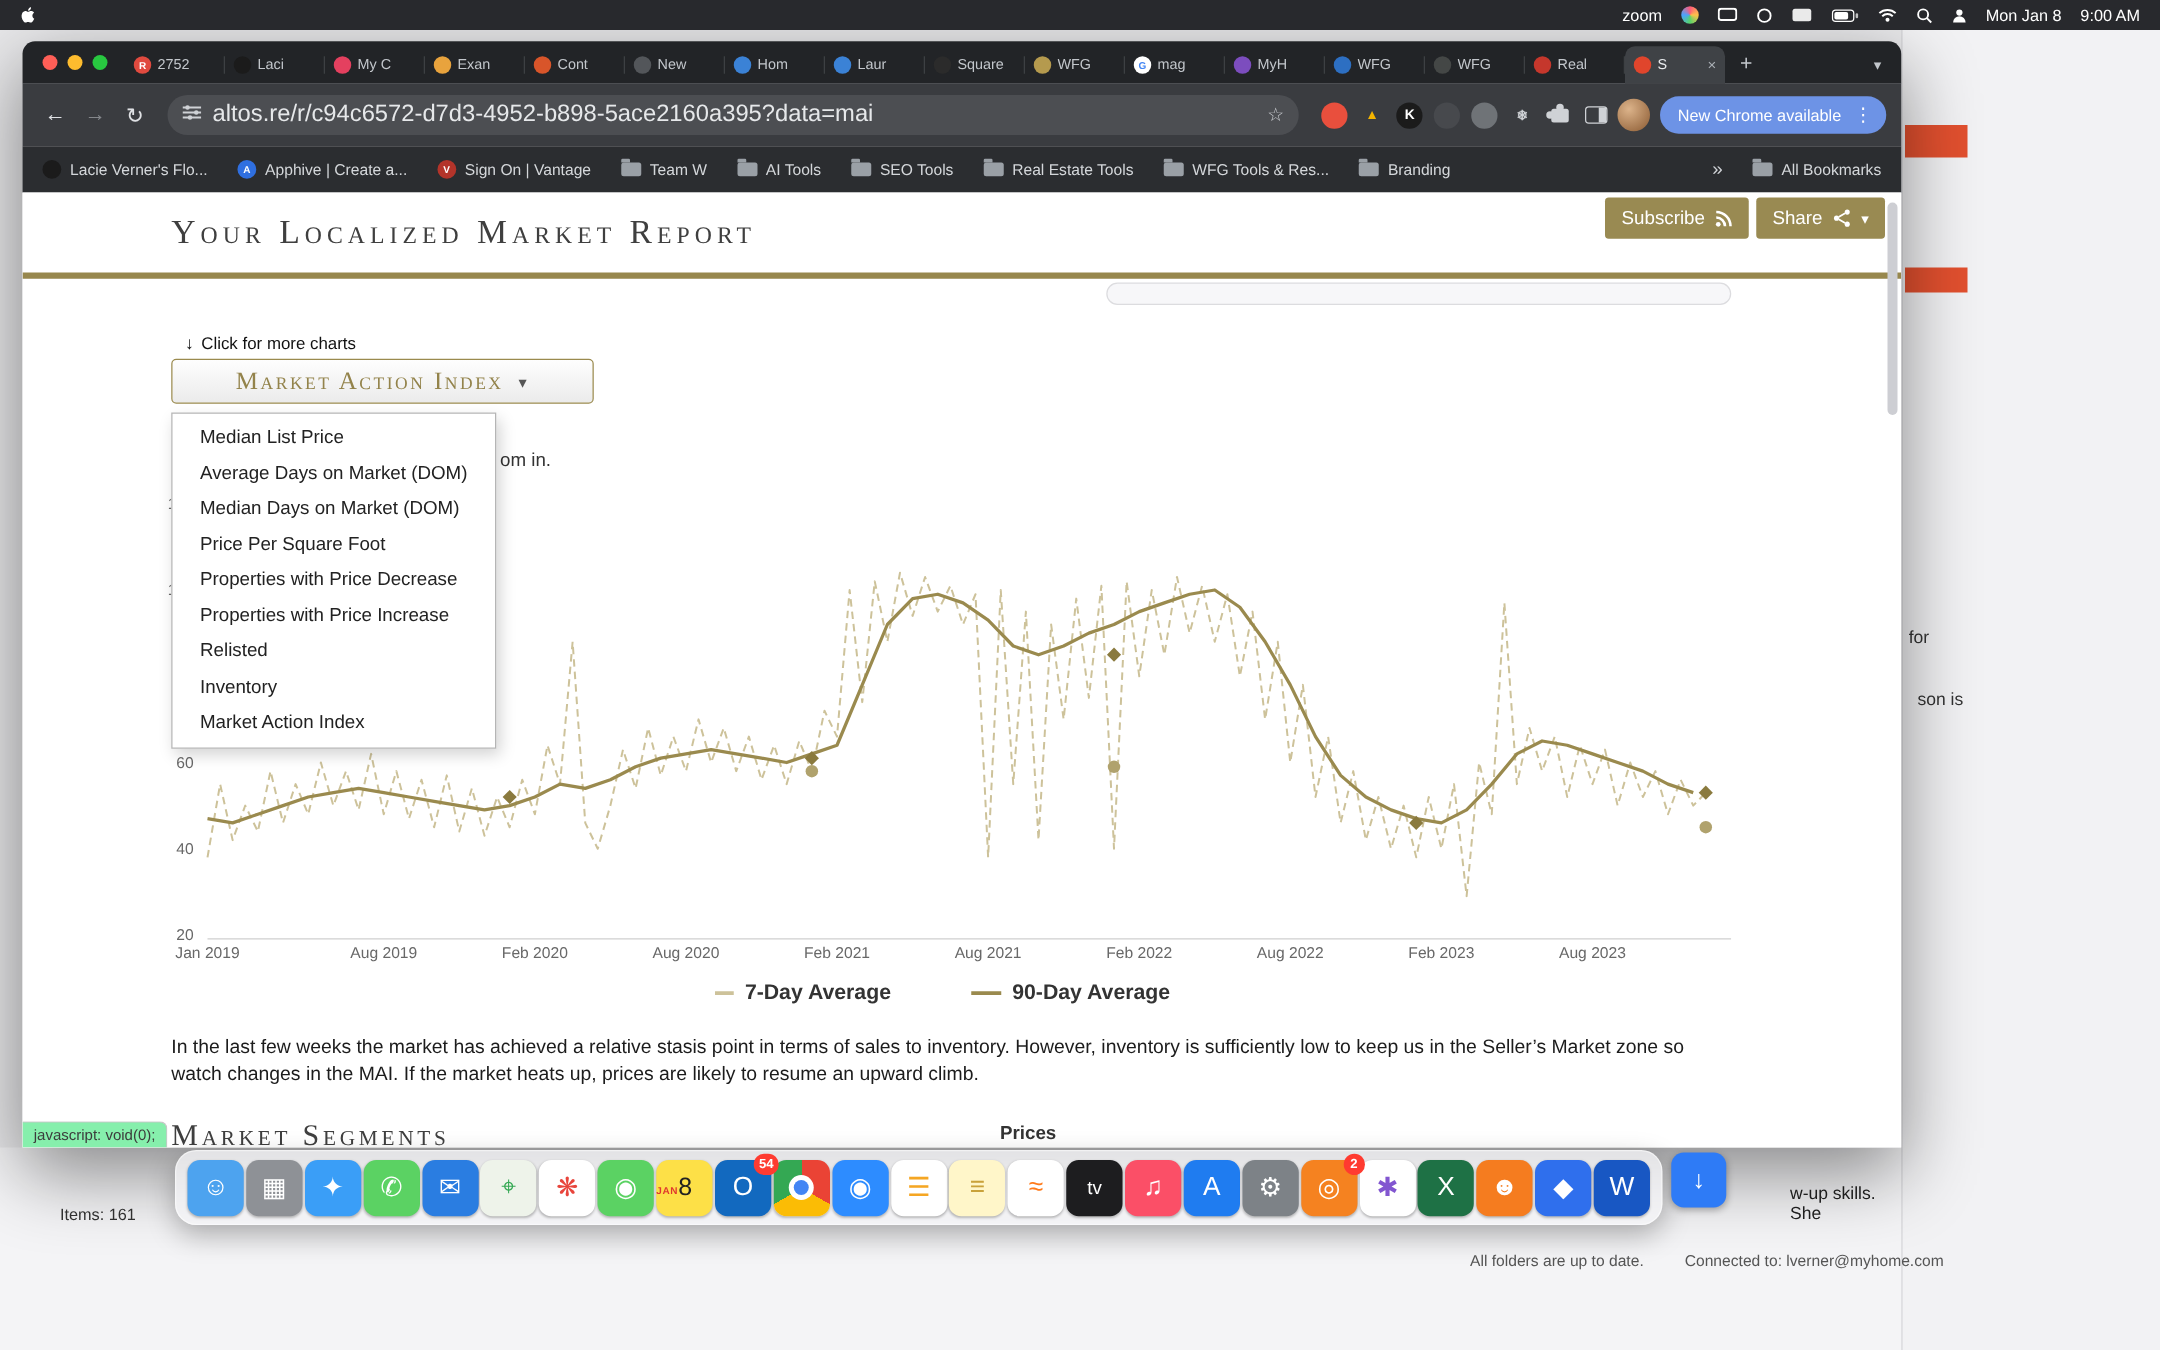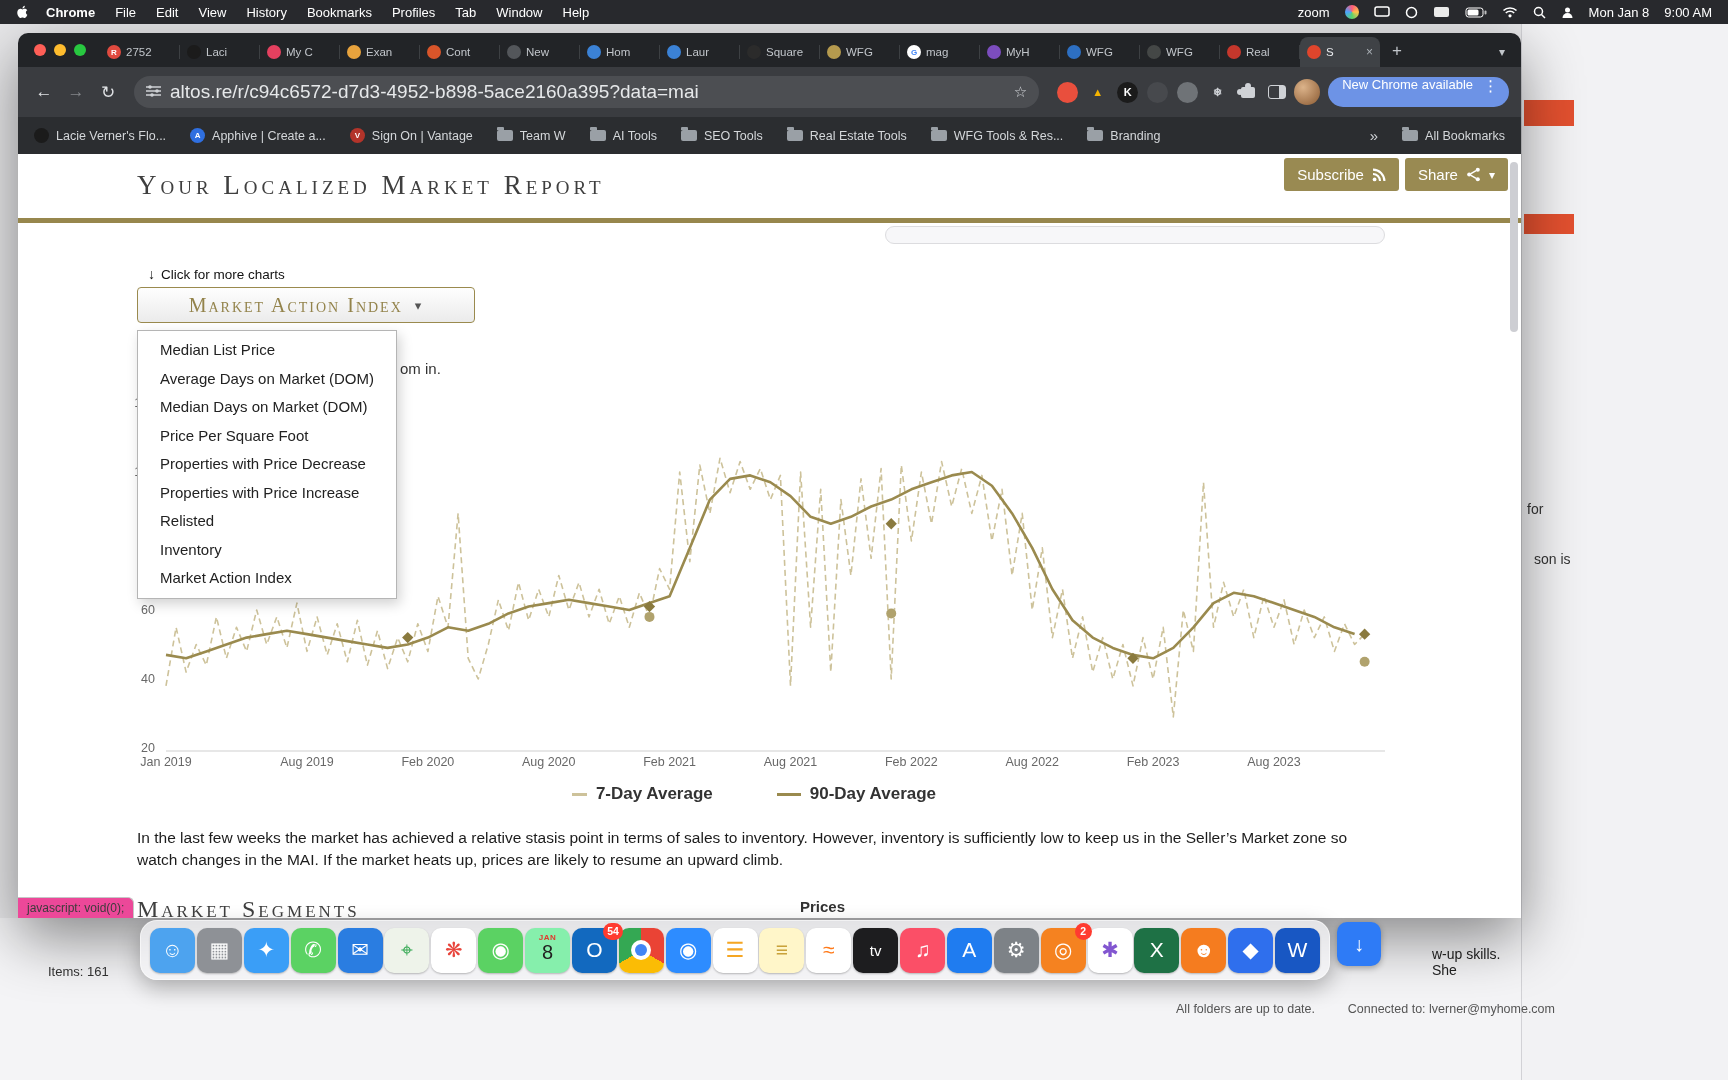--- a/index.html
+++ b/index.html
@@ -54,21 +54,21 @@
   .omni-url{color:#e6e8ea;font-size:19px;flex:1;white-space:nowrap;overflow:hidden}
   .star{color:#cfd2d6;font-size:15px}
   .ext-row{display:flex;align-items:center;gap:9px;margin:0 6px}
   .ext{width:21px;height:21px;border-radius:5px;display:flex;align-items:center;justify-content:center;font-size:11px;font-weight:700;color:#fff}
   .puzzle{width:14px;height:11px;background:#cfd2d6;border-radius:2px;position:relative}
   .puzzle::before{content:'';position:absolute;top:-4px;left:4px;width:6px;height:6px;border-radius:50%;background:#cfd2d6}
   .puzzle::after{content:'';position:absolute;left:-4px;top:2.5px;width:6px;height:6px;border-radius:50%;background:#cfd2d6}
   .sidebar-ic{width:18px;height:14px;border:1.6px solid #cfd2d6;border-radius:3px;position:relative}
   .sidebar-ic::after{content:'';position:absolute;right:0;top:0;width:6px;height:100%;background:#cfd2d6}
   .avatar{width:26px;height:26px;border-radius:50%;background:radial-gradient(circle at 35% 32%,#dcb38a,#8a5a32);margin:0 4px}
-  .chip{height:30px;background:#6d93e6;border-radius:15px;color:#fff;font-size:13px;display:flex;align-items:flex-start;gap:10px;padding:0 10px 0 14px;white-space:nowrap}
+  .chip{height:30px;background:#6d93e6;border-radius:15px;color:#fff;font-size:13px;display:flex;align-items:center;gap:10px;padding:0 10px 0 14px;white-space:nowrap}
   .chip .dots{font-size:15px;letter-spacing:1px}
 
   .bookmarks{position:absolute;top:84px;left:0;width:100%;height:37px;background:#2b2d30;display:flex;align-items:center;padding:0 16px;gap:24px;font-size:12.5px;color:#d4d7da}
   .bm{display:flex;align-items:center;gap:7px;white-space:nowrap}
   .bm-dot{width:15px;height:15px;border-radius:50%;flex:0 0 auto;display:flex;align-items:center;justify-content:center;font-size:8px;color:#fff;font-weight:700}
   .folder-ic{width:16px;height:11px;background:#9aa0a6;border-radius:2px;position:relative;flex:0 0 auto}
   .folder-ic::before{content:'';position:absolute;top:-3px;left:0;width:7px;height:3px;background:#9aa0a6;border-radius:1px 1px 0 0}
   .bm-spacer{flex:1}
   .bm-chev{color:#cfd2d6;font-size:15px}
 
@@ -88,29 +88,29 @@
   .hint-frag{position:absolute;left:382px;top:206px;font-size:15px;color:#333}
   .chart-wrap{position:absolute;left:105px;top:234px;width:1262px;height:388px;z-index:1}
   .tick{font-size:12.5px;fill:#686868;font-family:"Liberation Sans",sans-serif}
   .legend{position:absolute;left:105px;top:630px;width:1262px;display:flex;justify-content:center;gap:64px;align-items:center;font-size:17px;font-weight:700;color:#333}
   .leg-item{display:flex;align-items:center;gap:9px}
   .sw7{width:15px;height:3px;background:#cdc29a}
   .sw90{width:24px;height:3px;background:#9a8a4e}
   .summary{position:absolute;left:119px;top:673px;width:1248px;font-size:15.5px;color:#1c1c1c;line-height:1.42}
   .section-h{position:absolute;left:119px;top:742px;font-family:"Liberation Serif",serif;font-variant:small-caps;letter-spacing:3px;font-size:24px;color:#3f3f3f;white-space:nowrap}
   .section-frag{position:absolute;left:782px;top:744px;font-size:15px;font-weight:700;color:#333}
-  .status-bubble{position:absolute;left:0;bottom:0;background:#ec4899;border:1px solid #c6c6c6;border-left:none;border-bottom:none;border-radius:0 6px 0 0;padding:3px 9px;font-size:12px;color:#3c3c3c;z-index:60;white-space:nowrap}
+  .status-bubble{position:absolute;left:0;bottom:0;background:#86efac;border:1px solid #c6c6c6;border-left:none;border-bottom:none;border-radius:0 6px 0 0;padding:3px 9px;font-size:12px;color:#3c3c3c;z-index:60;white-space:nowrap}
   .v-scroll{position:absolute;right:3px;top:8px;width:8px;height:170px;background:#cdced3;border-radius:4px}
 
   
   .dock{position:absolute;left:140px;top:920px;width:1190px;height:60px;background:rgba(245,245,247,.78);border:1px solid rgba(255,255,255,.55);border-radius:17px;display:flex;align-items:center;justify-content:space-between;padding:0 9px;box-shadow:0 8px 22px rgba(0,0,0,.28);z-index:40}
   .dock-item{position:relative;width:45px;height:45px;flex:0 0 auto}
   .dock-ic{width:45px;height:45px;border-radius:10px;display:flex;align-items:center;justify-content:center;font-size:21px;color:#fff;box-shadow:0 1px 2px rgba(0,0,0,.25)}
   .badge{position:absolute;top:-5px;right:-6px;min-width:17px;height:17px;border-radius:9px;background:#ff3b30;color:#fff;font-size:10.5px;font-weight:700;display:flex;align-items:center;justify-content:center;padding:0 4px;z-index:2}
-  .cal{background:#86efac;flex-direction:column;display:flex;align-items:center;justify-content:flex-start}
+  .cal{background:#fde047;flex-direction:row;display:flex;align-items:center;justify-content:flex-start}
   .cal .m{font-size:8px;color:#e0382e;font-weight:700;letter-spacing:.5px;margin-top:5px}
   .cal .d{font-size:20px;color:#222;line-height:1.05;font-weight:400}
   .chrome-ic{background:conic-gradient(#ea4335 0 120deg,#fbbc05 120deg 240deg,#34a853 240deg 360deg);position:relative}
   .chrome-ic i{position:absolute;left:12.5px;top:12.5px;width:20px;height:20px;border-radius:50%;background:#fff}
   .chrome-ic i::after{content:'';position:absolute;left:4px;top:4px;width:12px;height:12px;border-radius:50%;background:#4285f4}
   .float-dl{position:absolute;left:1337px;top:922px;width:44px;height:44px;border-radius:10px;background:#2e7bf6;color:#fff;display:flex;align-items:center;justify-content:center;font-size:20px;z-index:41;box-shadow:0 2px 6px rgba(0,0,0,.3)}
 </style>
 </head>
 <body>
 
@@ -132,32 +132,20 @@
     <span class="sr">Connected to: lverner@myhome.com</span>
   </div>
 
   <div class="menubar">
     <span class="apple">
       <svg viewBox="0 0 16 16" width="14" height="14">
           <path fill="#fff" d="M11.3 8.6c0-1.8 1.5-2.7 1.6-2.7-.9-1.3-2.2-1.4-2.7-1.5-1.1-.1-2.2.7-2.8.7-.6 0-1.5-.7-2.4-.7C3.8 4.5 2.6 5.2 2 6.3c-1.2 2.1-.3 5.2.9 6.9.6.8 1.3 1.8 2.2 1.7.9 0 1.2-.6 2.3-.6s1.4.6 2.4.6 1.6-.8 2.2-1.7c.7-1 1-1.9 1-2-.1 0-1.7-.7-1.7-2.6z"></path>
           <path fill="#fff" d="M9.4 3.1c.5-.6.8-1.4.7-2.2-.7 0-1.5.5-2 1.1-.4.5-.8 1.3-.7 2.1.8.1 1.5-.4 2-1z"></path>
         </svg>
     </span>
-    <span id="menu-items">
-        <span class="appname">Chrome</span>
-        <span>File</span>
-        <span>Edit</span>
-        <span>View</span>
-        <span>History</span>
-        <span>Bookmarks</span>
-        <span>Profiles</span>
-        <span>Tab</span>
-        <span>Window</span>
-        <span>Help</span>
-      </span>
     <span class="menu-right">
       <span>zoom</span>
       <span class="mb-ic logi-dot"></span>
       <span class="mb-ic">
           <svg width="16" height="12" viewBox="0 0 16 12">
             <rect x="1" y="1" width="14" height="9" rx="2" fill="none" stroke="#fff" stroke-width="1.5"></rect>
           </svg>
         </span>
       <span class="mb-ic">
           <svg width="13" height="13" viewBox="0 0 13 13">

